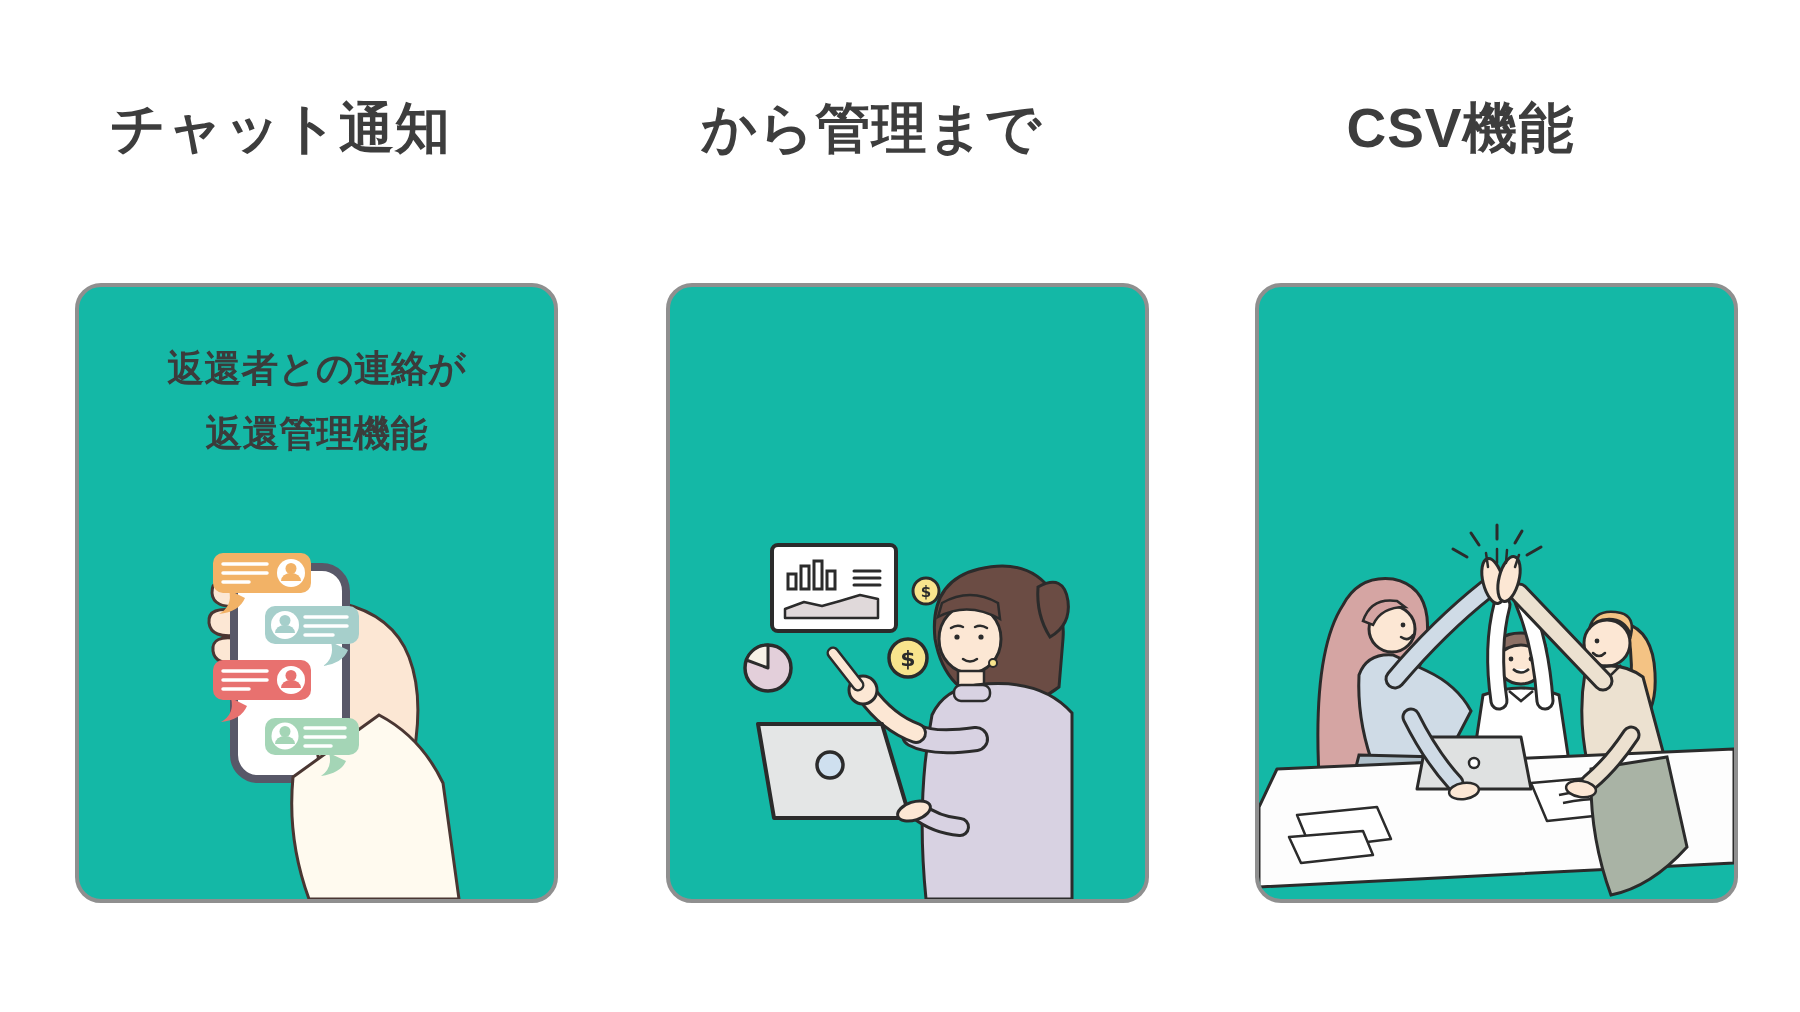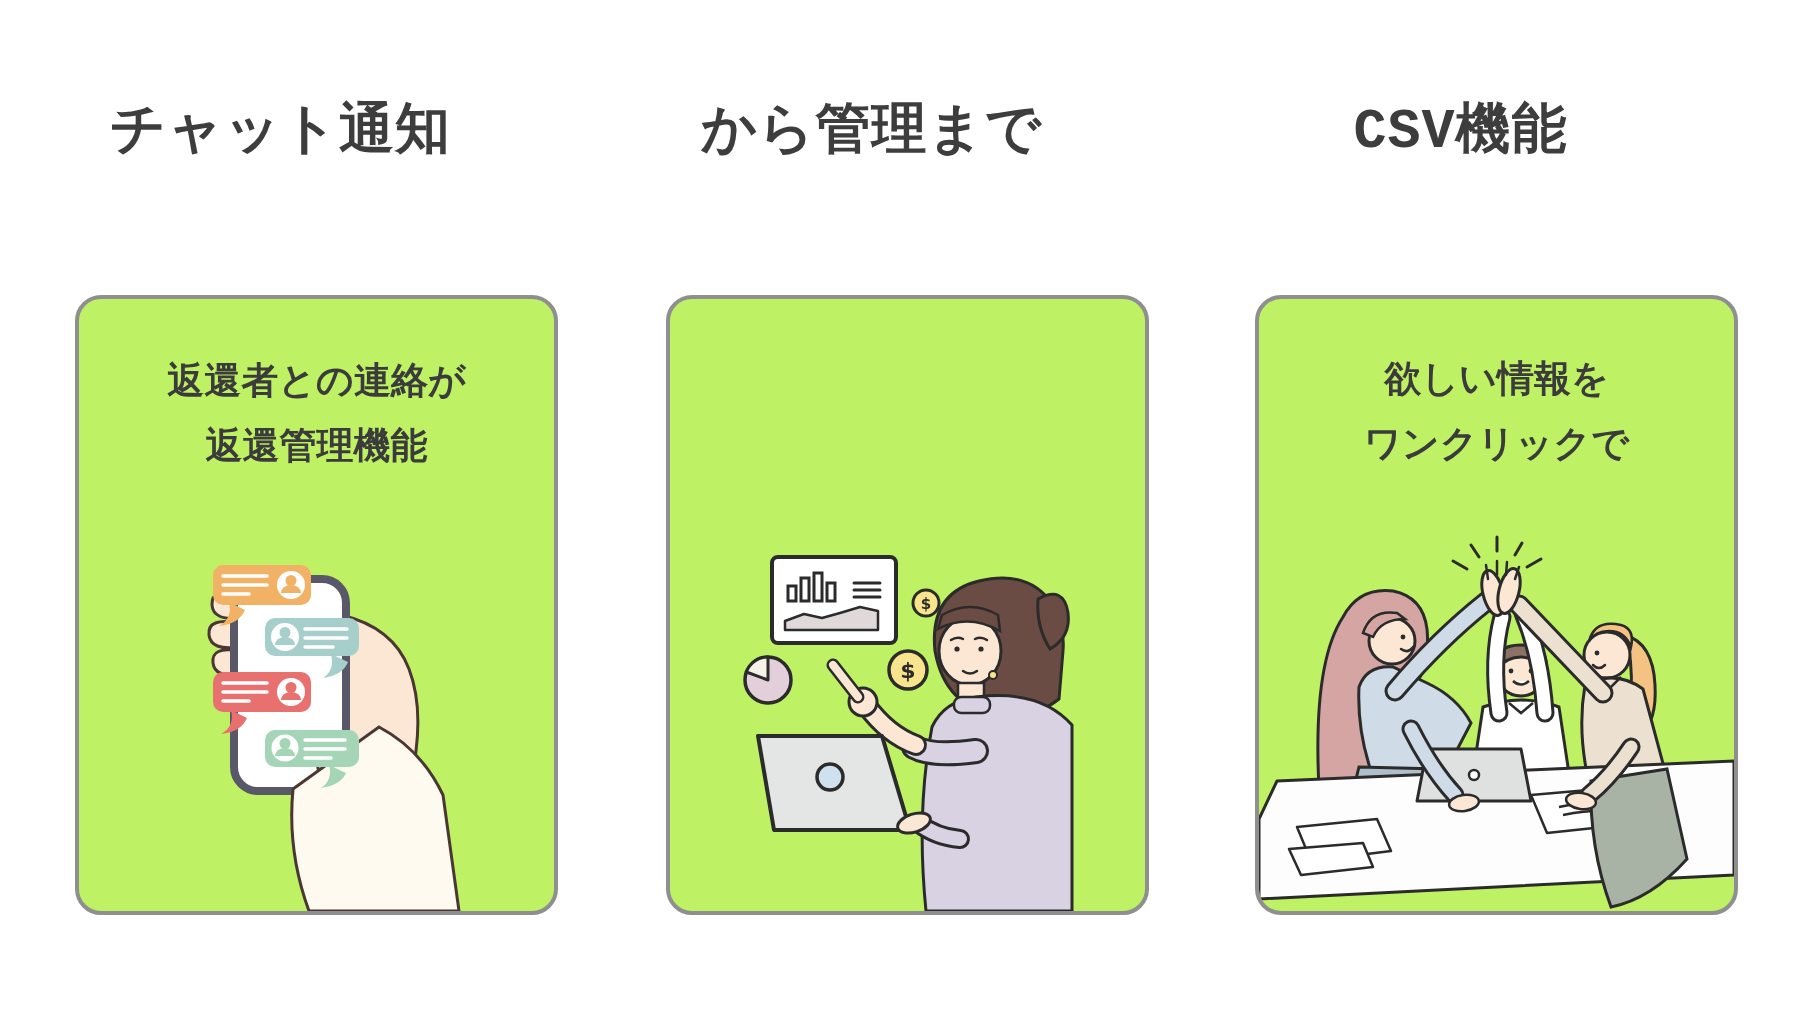--- a/index.html
+++ b/index.html
@@ -3,28 +3,28 @@
 <meta charset="utf-8">
 <style>
   html,body{margin:0;padding:0;background:#ffffff;}
   .canvas{
     position:relative;width:1800px;height:1012px;background:#ffffff;overflow:hidden;
     font-family:"Liberation Sans","DejaVu Sans",sans-serif;
   }
   .feature-col{position:absolute;top:0;width:411px;height:1012px;}
   .col-1{left:75px;}
   .col-2{left:666px;}
-  .col-3{left:1255px;font-family:Liberation Mono, monospace;}
+  .col-3{left:1255px;}
   .feature-title{
     position:absolute;top:92px;left:0;width:100%;margin:0;
     text-align:center;font-size:55px;font-weight:800;color:#3d3d3d;letter-spacing:1px;
   }
   .feature-card{
-    position:absolute;top:295px;left:0;width:483px;height:620px;
-    box-sizing:border-box;background:#bef264;border:4px solid #8f8f8f;border-radius:26px;
+    position:absolute;top:283px;left:0;width:483px;height:620px;
+    box-sizing:border-box;background:#14b8a6;border:4px solid #8f8f8f;border-radius:26px;
     overflow:hidden;
   }
   .card-text{
     position:relative;z-index:2;margin:0;padding-top:50px;
     text-align:center;font-size:37px;font-weight:800;color:#3b3b3b;line-height:1.75;
   }
   .card-text span{display:block;}
   .illu{position:absolute;left:0;top:0;width:475px;height:612px;display:block;z-index:1;}
 </style>
 </head>
@@ -181,24 +181,20 @@
         <path d="M290,540 q-24,-2 -42,-16" fill="none" stroke="#2b2b2b" stroke-width="20" stroke-linecap="round"></path>
         <path d="M290,540 q-24,-2 -42,-16" fill="none" stroke="#d8d2e2" stroke-width="14" stroke-linecap="round"></path>
         <ellipse cx="244" cy="524" rx="17" ry="9" fill="#fce7d4" stroke="#2b2b2b" stroke-width="3" transform="rotate(-18 244 524)"></ellipse>
       </svg>
     </div>
   </section>
 
   <section class="feature-col col-3">
     <h2 class="feature-title">CSV機能</h2>
     <div class="feature-card">
-      <p class="card-text">
-        <span>欲しい情報を</span>
-        <span>ワンクリックで</span>
-      </p>
       <svg class="illu" viewBox="0 0 475 612" aria-hidden="true">
 
         <g>
           <path d="M62,520 Q50,370 84,318 Q100,288 134,292 Q164,298 168,330 Q171,362 158,384 L150,515 Q115,538 62,520 Z" fill="#d5a5a3" stroke="#2b2b2b" stroke-width="3"></path>
           <circle cx="133" cy="342" r="23" fill="#fce7d4" stroke="#2b2b2b" stroke-width="3"></circle>
           <path d="M104,334 q8,-24 34,-20 l8,6 q-24,0 -32,18 z" fill="#d5a5a3" stroke="#2b2b2b" stroke-width="2.5"></path>
           <circle cx="144" cy="338" r="2.4" fill="#2b2b2b"></circle>
           <path d="M142,350 q7,5 12,-2" fill="none" stroke="#2b2b2b" stroke-width="2.5" stroke-linecap="round"></path>
           <path d="M100,388 Q108,366 134,368 L168,384 Q198,398 212,424 L188,470 L112,472 Q98,430 100,388 Z" fill="#cfdbe6" stroke="#2b2b2b" stroke-width="3"></path>
           <path d="M100,468 L180,470 L148,582 Q110,570 78,556 Z" fill="#aebfca" stroke="#2b2b2b" stroke-width="3"></path>

